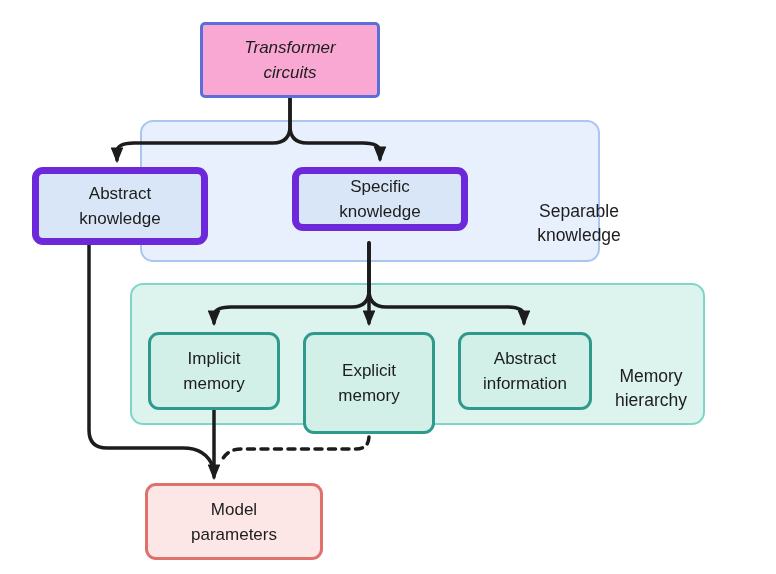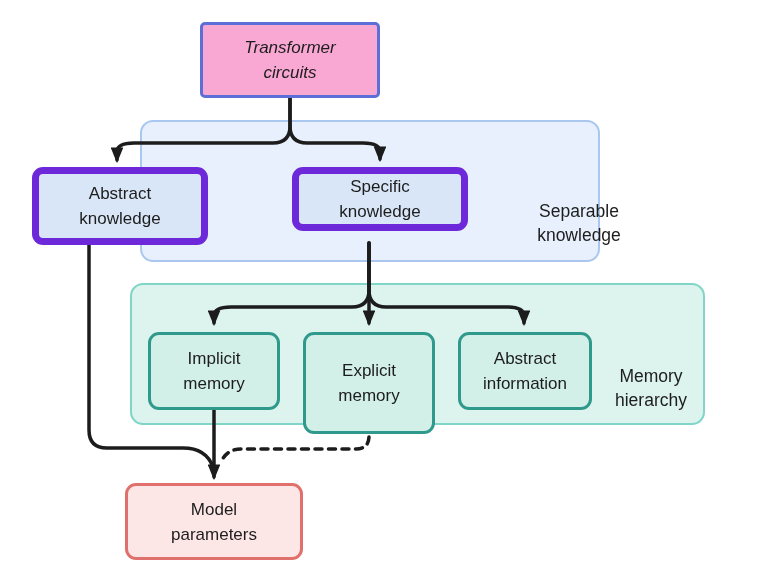--- a/index.html
+++ b/index.html
@@ -61,20 +61,21 @@
     background: #d8e6f7;
     border: 7px solid #6d28d9;
   }
   .n-teal {
     background: #d2efe8;
     border: 3px solid #2f9a8c;
   }
   .n-red {
     background: #fce7e6;
     border: 3px solid #e0706b;
+    margin-left: 20px;
   }
   .group-label {
     display: flex;
     align-items: center;
     justify-content: center;
     text-align: center;
     font-size: 17.5px;
     line-height: 24px;
     z-index: 3;
   }

